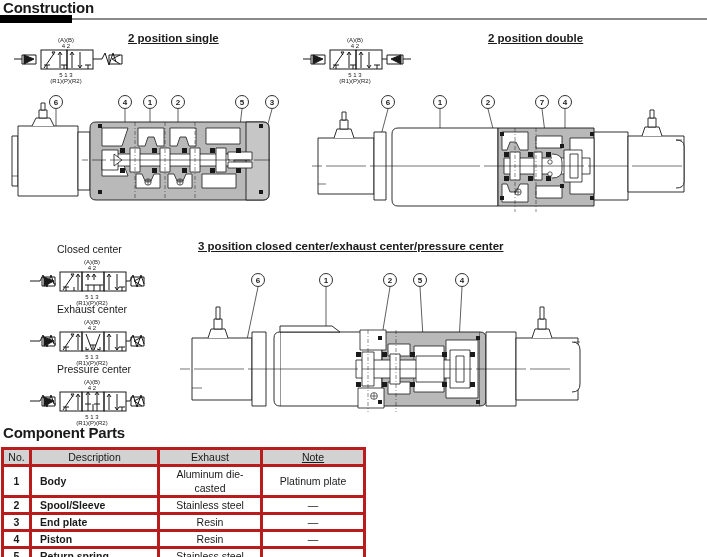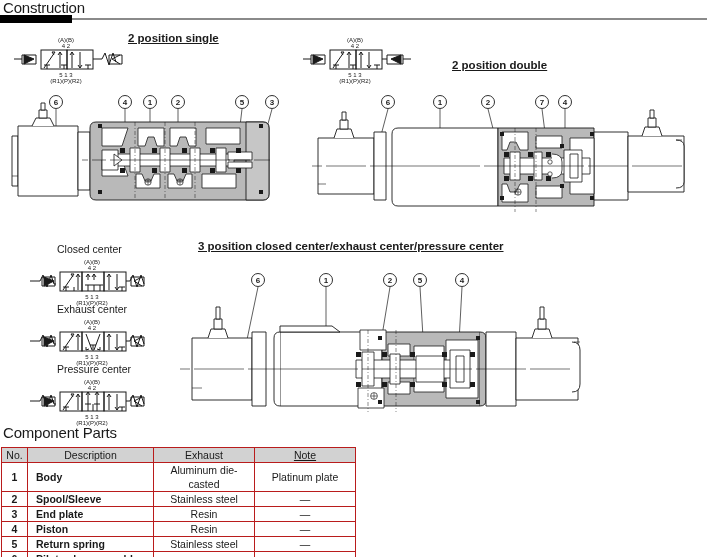--- a/index.html
+++ b/index.html
@@ -2,42 +2,42 @@
 <html><head>
 <meta charset="utf-8">
 <style>
   html,body{margin:0;padding:0;}
   body{
     width:707px;height:557px;background:#fff;position:relative;overflow:hidden;
     font-family:"Liberation Sans",sans-serif;color:#1a1a1a;
   }
   
   .sec-title{
-    position:absolute;font-size:15px;font-weight:normal;letter-spacing:-.2px;
+    position:absolute;font-size:15px;font-weight:bold;letter-spacing:-.2px;
   }
   #construction-title{left:3px;top:-1px;}
   #component-title{left:3px;top:424px;}
   .rulebar{position:absolute;left:0;height:2px;background:#8a8a8a;}
   .rulebar .cap{position:absolute;left:0;top:-3px;height:8px;width:72px;background:#000;}
   
   .dwg-head{position:absolute;font-size:11.5px;font-weight:bold;text-decoration:underline;}
   
   .sym{position:absolute;}
   .sym svg{display:block;overflow:visible;}
   .sym-label{position:absolute;font-size:10.5px;font-weight:normal;}
   
   .asm{position:absolute;}
   .asm svg{display:block;}
   
   #parts-table{
     position:absolute;left:1px;top:447px;border-collapse:collapse;
     font-size:10.5px;
   }
   #parts-table th,#parts-table td{
-    border:1px solid #b91c1c;padding:0 3px;height:14px;line-height:14px;
+    border:3px solid #b91c1c;padding:0 3px;height:14px;line-height:14px;
   }
   #parts-table thead th{background:#d2d2d2;font-weight:normal;text-align:center;}
   #parts-table td.no{width:19px;text-align:center;font-weight:bold;}
   #parts-table td.desc{width:114px;text-align:left;font-weight:bold;padding-left:8px;}
   #parts-table td.mat{width:94px;text-align:center;}
   #parts-table td.note{width:94px;text-align:center;}
   #parts-table th.h-no{width:19px;}
   #parts-table th.h-desc{width:114px;text-align:center;}
   #parts-table th.h-mat{width:94px;}
   #parts-table th.h-note{width:94px;text-decoration:underline;}
@@ -46,21 +46,21 @@
 <body>
 
 <div class="sec-title" id="construction-title">Construction</div>
 <div class="rulebar" style="top:18px;width:707px;">
   <div class="cap"></div>
 </div>
 
 <div class="sec-title" id="component-title">Component Parts</div>
 
 <div class="dwg-head" style="left:128px;top:32px;">2 position single</div>
-<div class="dwg-head" style="left:452px;top:32px;margin-top:27px;">2 position double</div>
+<div class="dwg-head" style="left:488px;top:32px;">2 position double</div>
 <div class="dwg-head" style="left:198px;top:240px;">3 position closed center/exhaust center/pressure center</div>
 
 <div class="sym-label" style="left:57px;top:243px;">Closed center</div>
 <div class="sym-label" style="left:57px;top:303px;">Exhaust center</div>
 <div class="sym-label" style="left:57px;top:363px;">Pressure center</div>
 
 <div class="sym" style="left:14px;top:34px;">
   <svg width="110" height="50" viewBox="0 0 110 50">
     <g stroke="#1a1a1a" fill="none" stroke-width="1">
       <text x="52" y="8" font-size="6" fill="#1a1a1a" stroke="none" text-anchor="middle">(A)(B)</text>

